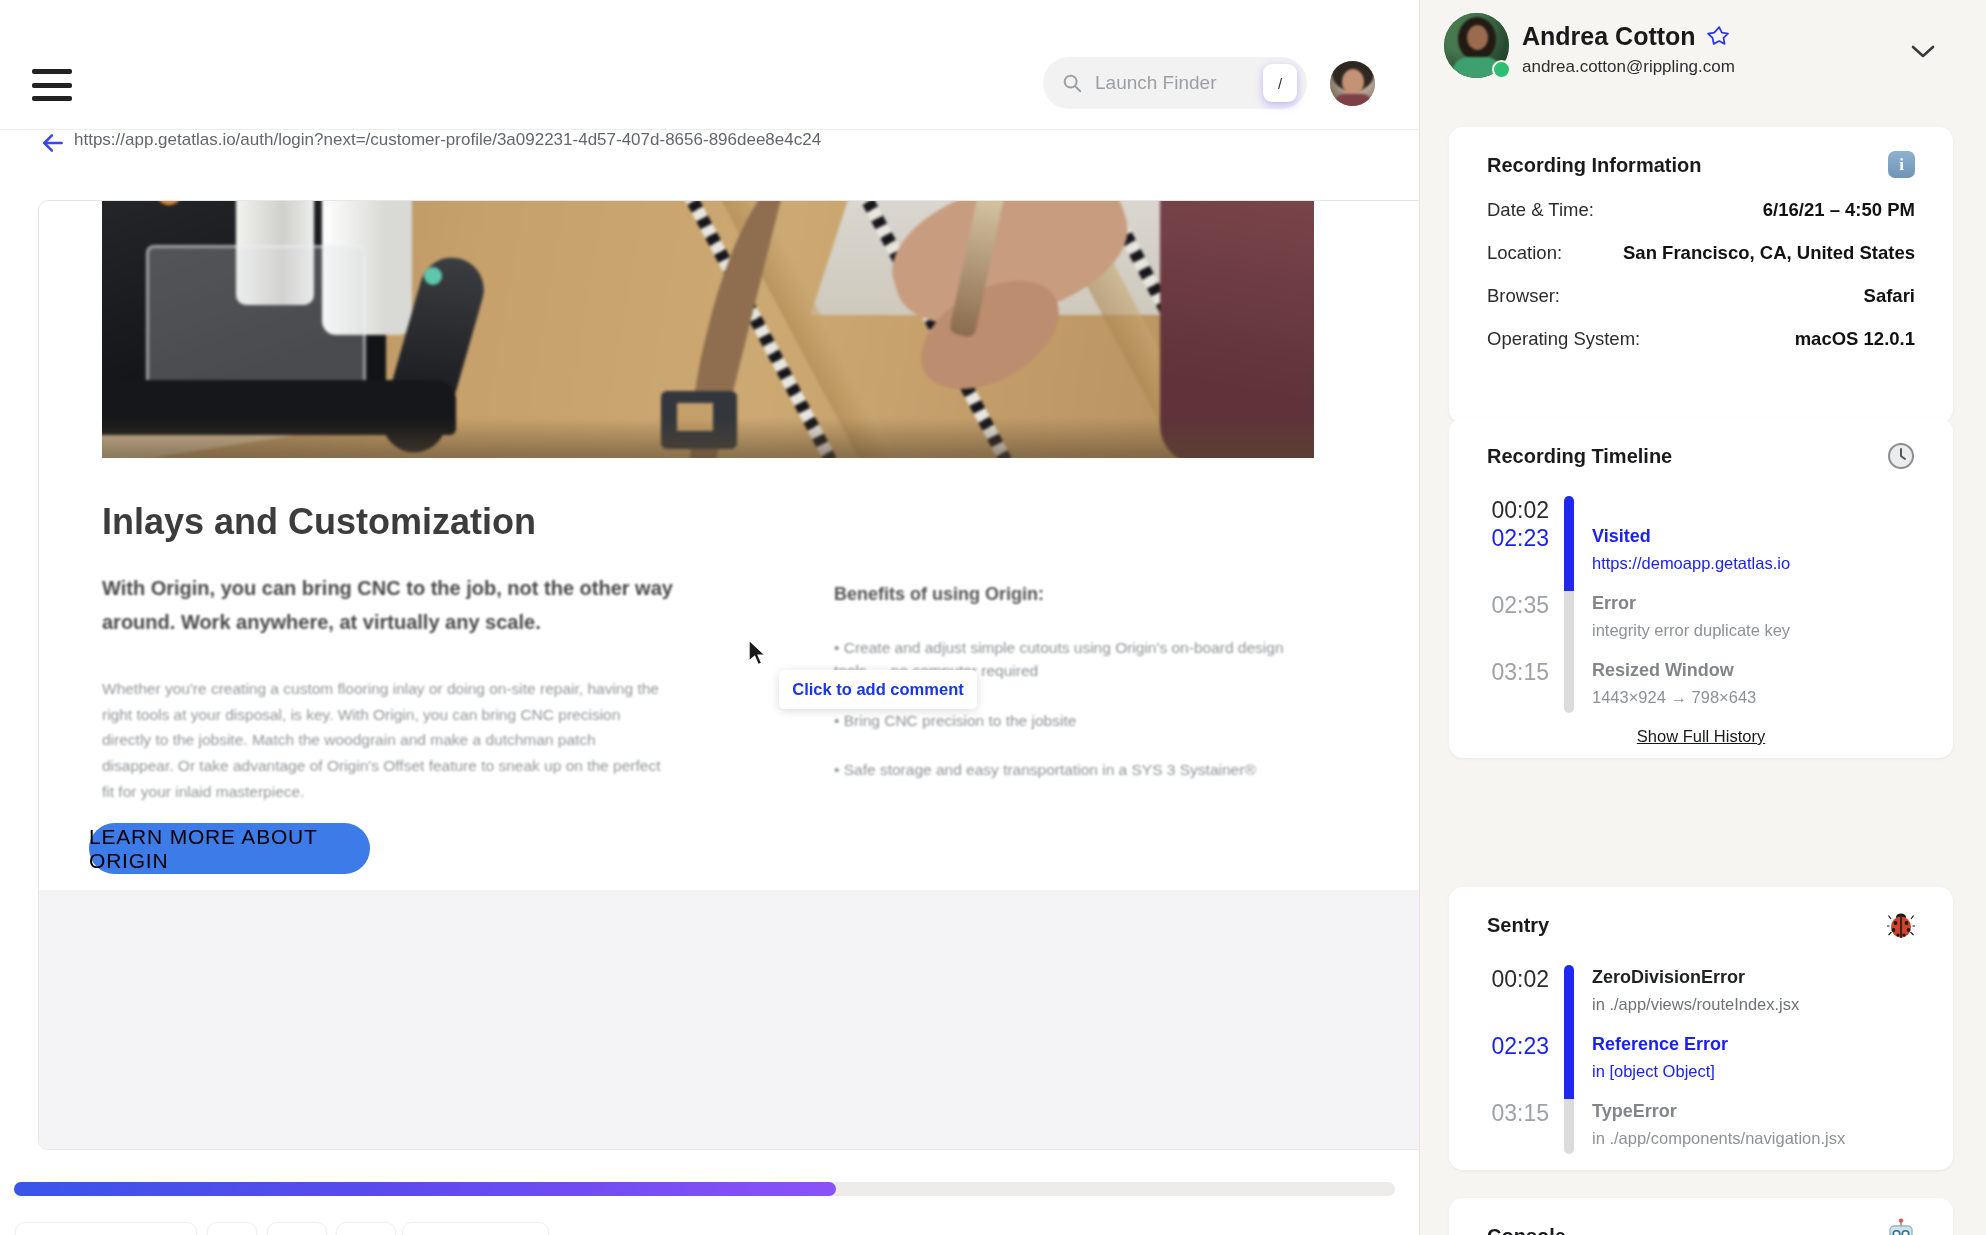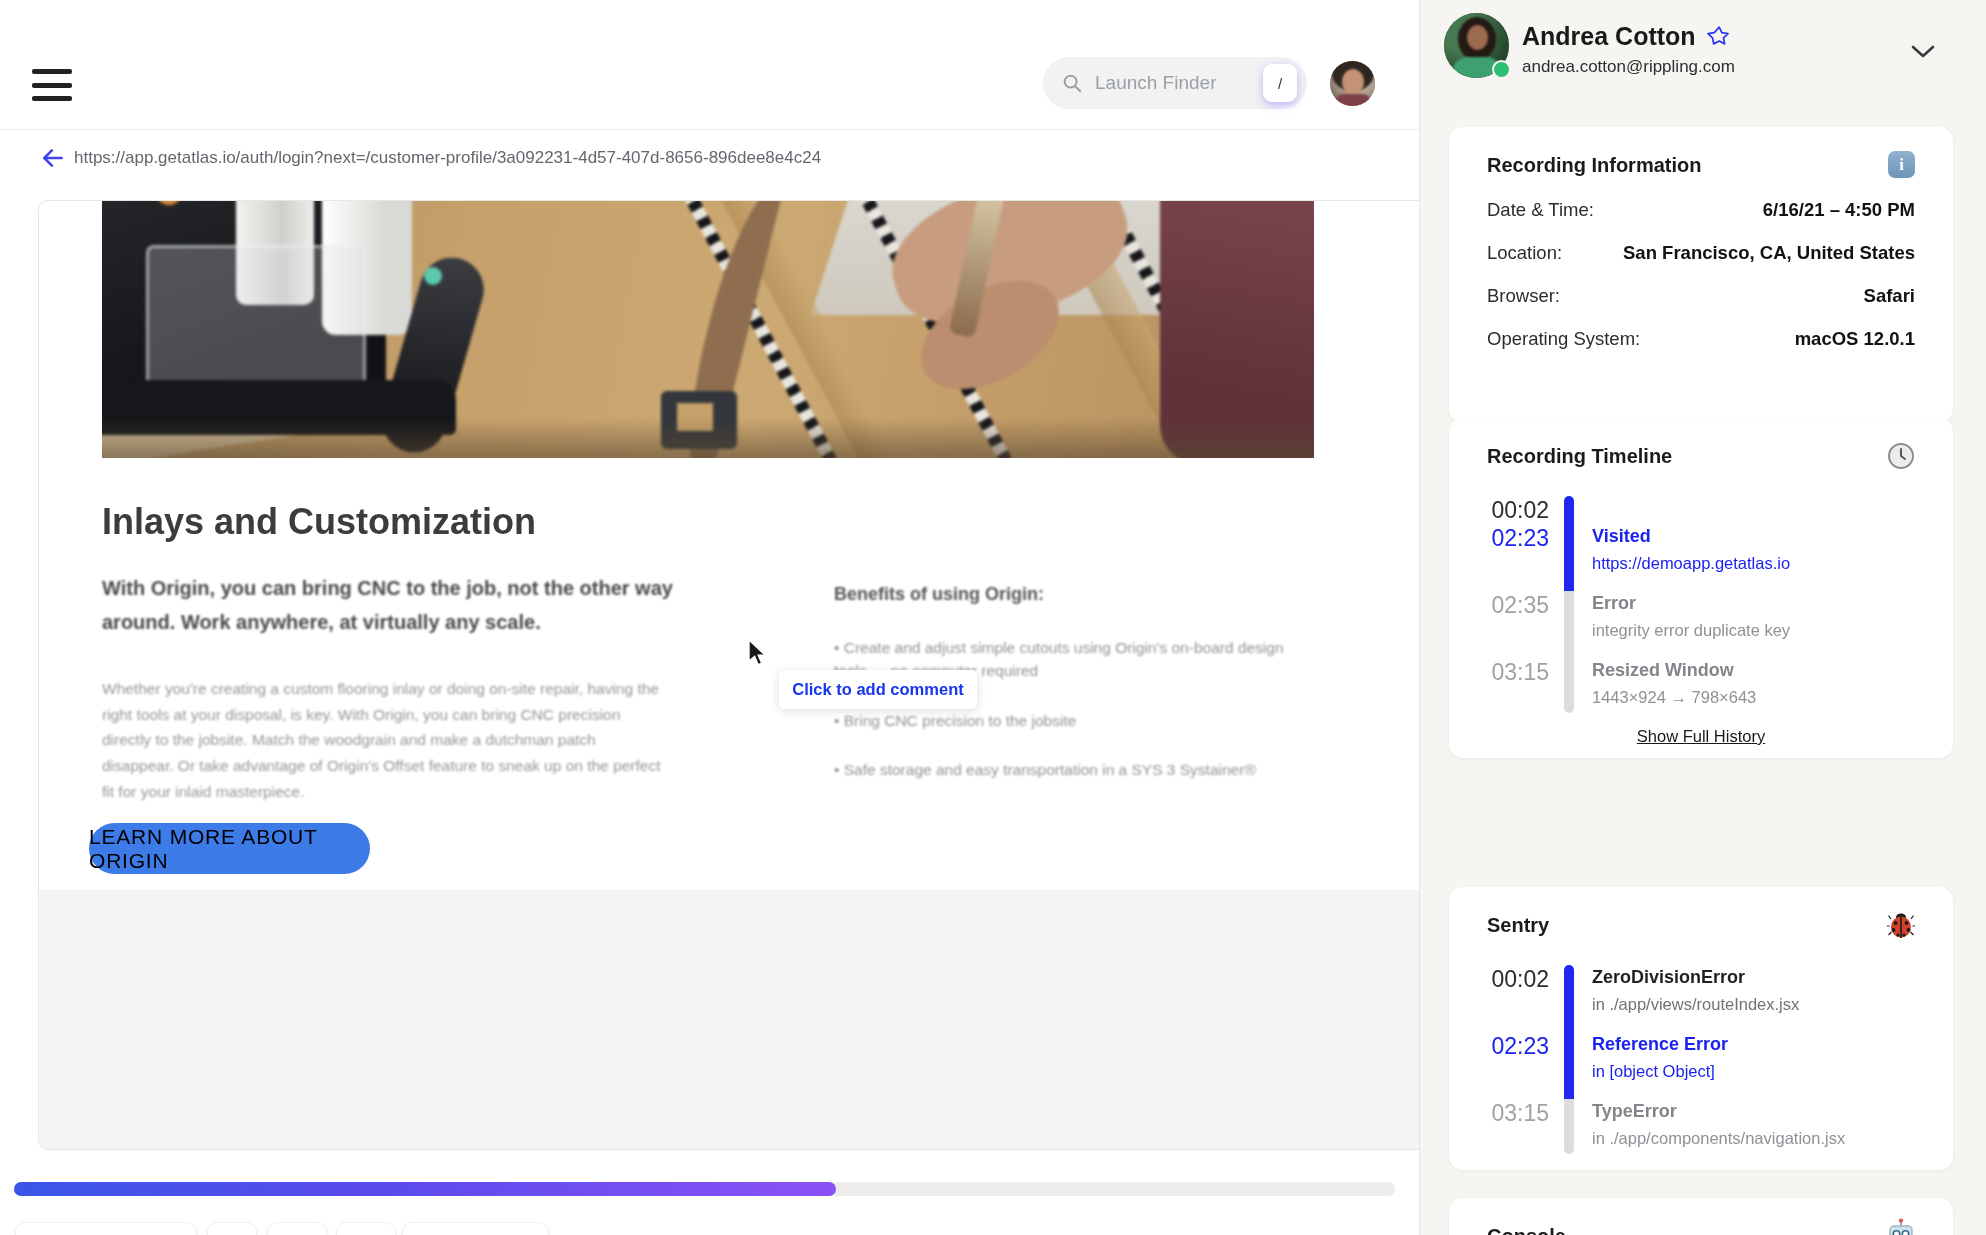--- a/index.html
+++ b/index.html
@@ -19,21 +19,21 @@
   .searchpill .ph { flex:1; font-size:19px; color:#9aa0a6; white-space:nowrap; overflow:hidden; }
   .slashkey { width:34px; height:38px; background:#fff; border-radius:9px; display:flex; align-items:center; justify-content:center; font-size:15px; color:#333; box-shadow:0 3px 9px rgba(126,88,255,.40), 0 0 0 1px #f1eefc; }
 
   .avatar-top { position:absolute; left:1330px; top:19px; width:45px; height:45px; border-radius:50%; overflow:hidden; background:#8f8578; }
   .avatar-top .p { position:absolute; filter:blur(1px); }
   .at-bg { inset:0; background:radial-gradient(circle at 60% 35%, #b8a898 0 40%, #776a5c 80%); position:absolute; }
   .at-hair { left:2px; top:-4px; width:42px; height:34px; border-radius:50%; background:#2e2620; }
   .at-face { left:12px; top:8px; width:22px; height:26px; border-radius:50%; background:#c49275; }
   .at-shirt { left:4px; top:33px; width:38px; height:16px; border-radius:10px 10px 0 0; background:#7e4046; }
 
-  .urlrow { position:absolute; left:0; top:88px; width:1218px; height:56px; display:flex; align-items:center; }
+  .urlrow { position:absolute; left:0; top:88px; width:1218px; height:56px; display:flex; align-items:flex-start; }
   .backarrow { margin-left:40px; width:26px; height:26px; flex:none; cursor:pointer; }
   .urltext { margin-left:8px; font-size:17px; color:#63676d; white-space:nowrap; }
 
   
   .vcard { position:absolute; left:38px; top:158px; width:1394px; height:950px; background:#fff; border:1px solid #e6e6e4; border-radius:10px; overflow:hidden; }
 
   .photo { position:absolute; left:63px; top:0; width:1212px; height:257px; overflow:hidden; background:#b99668; }
   .photo .inner { position:absolute; inset:-6px; filter:blur(1.6px) saturate(1.02); }
   .ph-base { position:absolute; inset:0; background:linear-gradient(100deg,#a8895e 0%,#c5a06b 30%,#cba873 55%,#b28c5c 100%); }
   .ph-wall { position:absolute; right:60px; top:0; width:430px; height:120px; background:linear-gradient(180deg,#dad7d0,#cfc9bd); transform:skewX(-18deg); }

